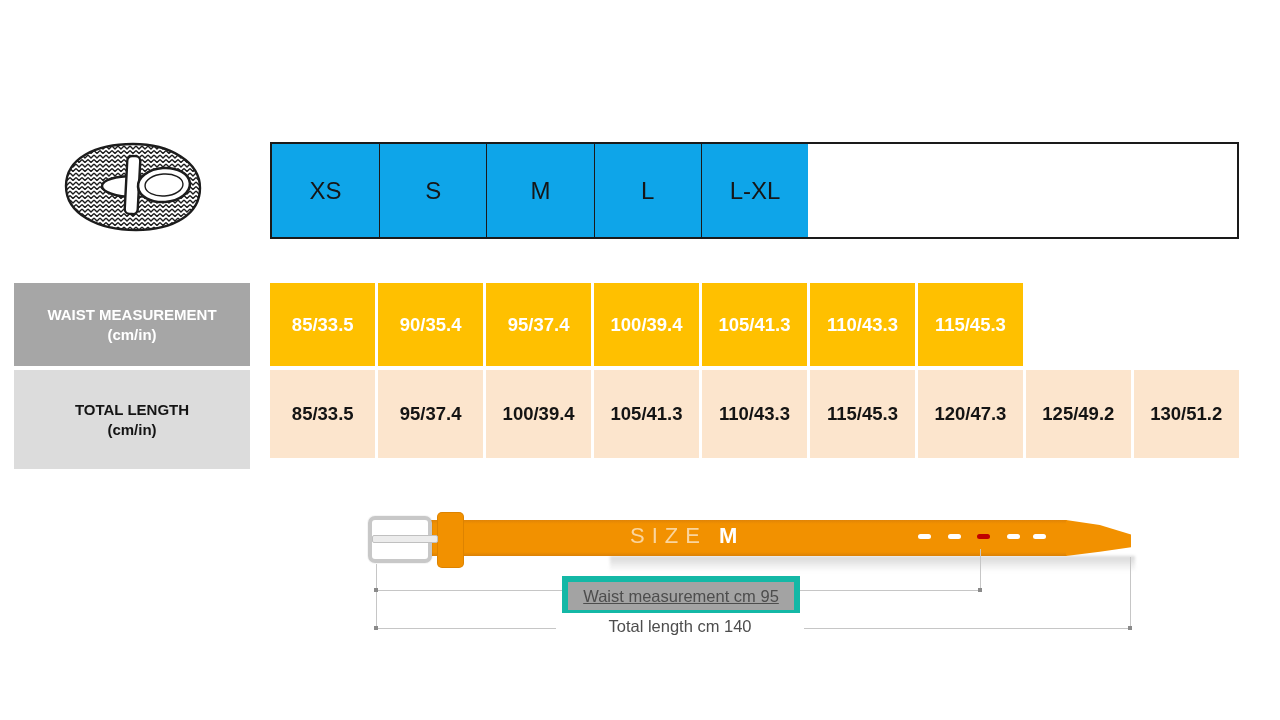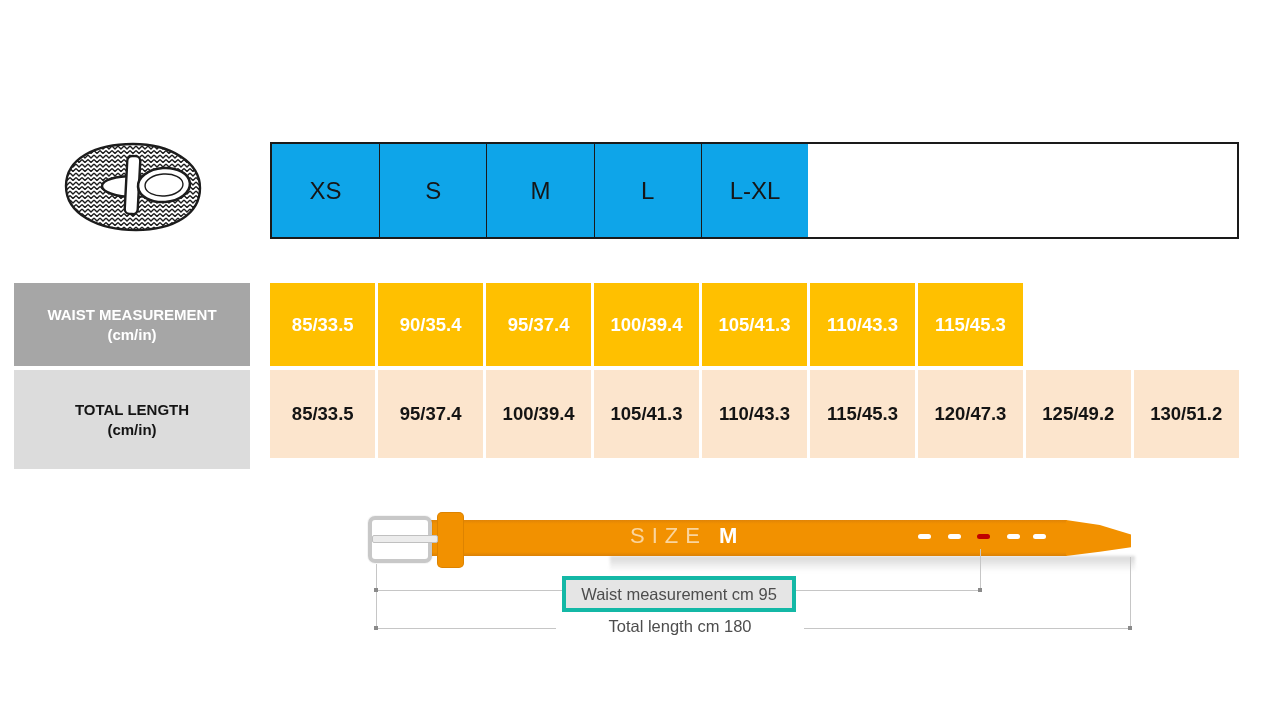--- a/index.html
+++ b/index.html
@@ -62,23 +62,23 @@
   .size-val{font-size:22px;font-weight:bold;color:#ffffff;margin-left:12px;}
   .hole{position:absolute;top:534px;width:13px;height:5px;border-radius:2.5px;background:#ffffff;}
   .hole.red{background:var(--hole-marker-red);}
 
   
   .gline{position:absolute;background:var(--guide-line);}
   .gline.v{width:1px;}
   .gline.h{height:1px;}
   .gdot{position:absolute;width:4px;height:4px;background:#8a8a8a;}
   .waist-box{
-    position:absolute;left:562px;top:576px;width:226px;height:28px;background:#e5e5e5;
-    border:4px solid #14b8a6;display:flex;align-items:center;justify-content:center;
-    font-size:16.5px;color:var(--diagram-text);
+    position:absolute;left:562px;top:576px;width:226px;height:28px;background:#a3a3a3;
+    border:6px solid #14b8a6;display:flex;align-items:center;justify-content:center;
+    font-size:16.5px;color:var(--diagram-text);text-decoration:underline;
   }
   .total-caption{
     position:absolute;left:556px;top:613px;width:248px;height:27px;background:#ffffff;
     display:flex;align-items:center;justify-content:center;
     font-size:16.5px;color:var(--diagram-text);
   }
 </style>
 </head>
 <body>
 
@@ -159,16 +159,16 @@
     <div class="gline v" style="left:980px;top:549px;height:41px;"></div>
     <div class="gline v" style="left:1130px;top:557px;height:71px;"></div>
     <div class="gline h" style="left:376px;top:590px;width:605px;"></div>
     <div class="gline h" style="left:376px;top:628px;width:755px;"></div>
     <span class="gdot" style="left:374px;top:588px;"></span>
     <span class="gdot" style="left:978px;top:588px;"></span>
     <span class="gdot" style="left:374px;top:626px;"></span>
     <span class="gdot" style="left:1128px;top:626px;"></span>
 
     <div class="waist-box">Waist measurement cm 95</div>
-    <div class="total-caption">Total length cm 180</div>
+    <div class="total-caption">Total length cm 140</div>
   </div>
 
 </div>
 
 </body></html>

